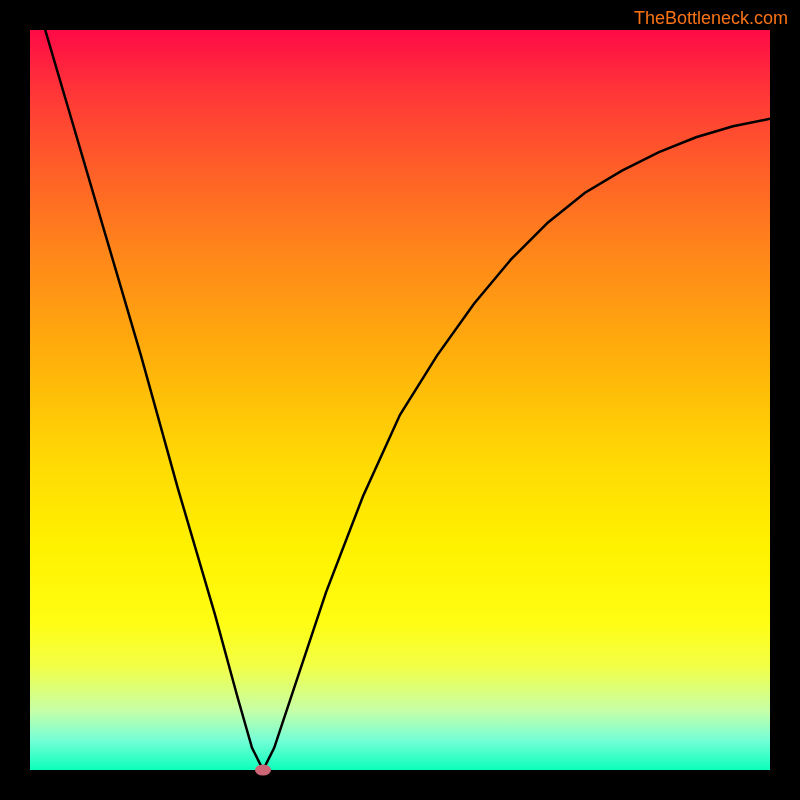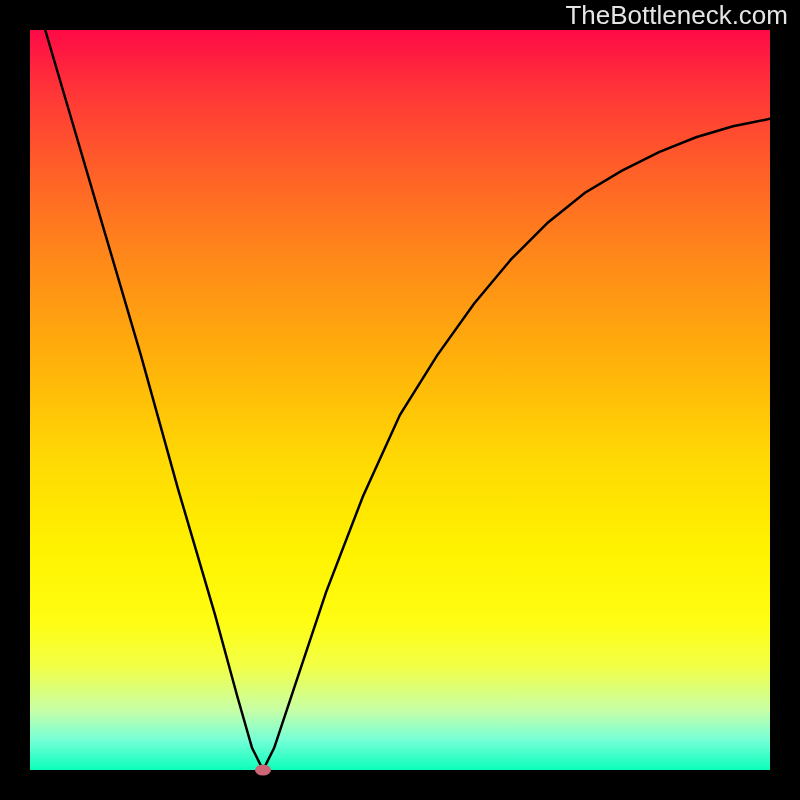--- a/index.html
+++ b/index.html
@@ -6,25 +6,25 @@
     margin: 0;
     padding: 0;
     width: 800px;
     height: 800px;
     background: #000;
     position: relative;
     overflow: hidden;
   }
   .watermark {
     position: absolute;
-    top: 0;
+    top: 8px;
     right: 12px;
-    color: #e5e5e5;
+    color: #f97316;
     font-family: Arial, Helvetica, sans-serif;
-    font-size: 26px;
+    font-size: 18px;
     font-weight: 500;
     z-index: 10;
   }
   .plot-area {
     position: absolute;
     left: 30px;
     top: 30px;
     width: 740px;
     height: 740px;
     background: linear-gradient(to bottom,

